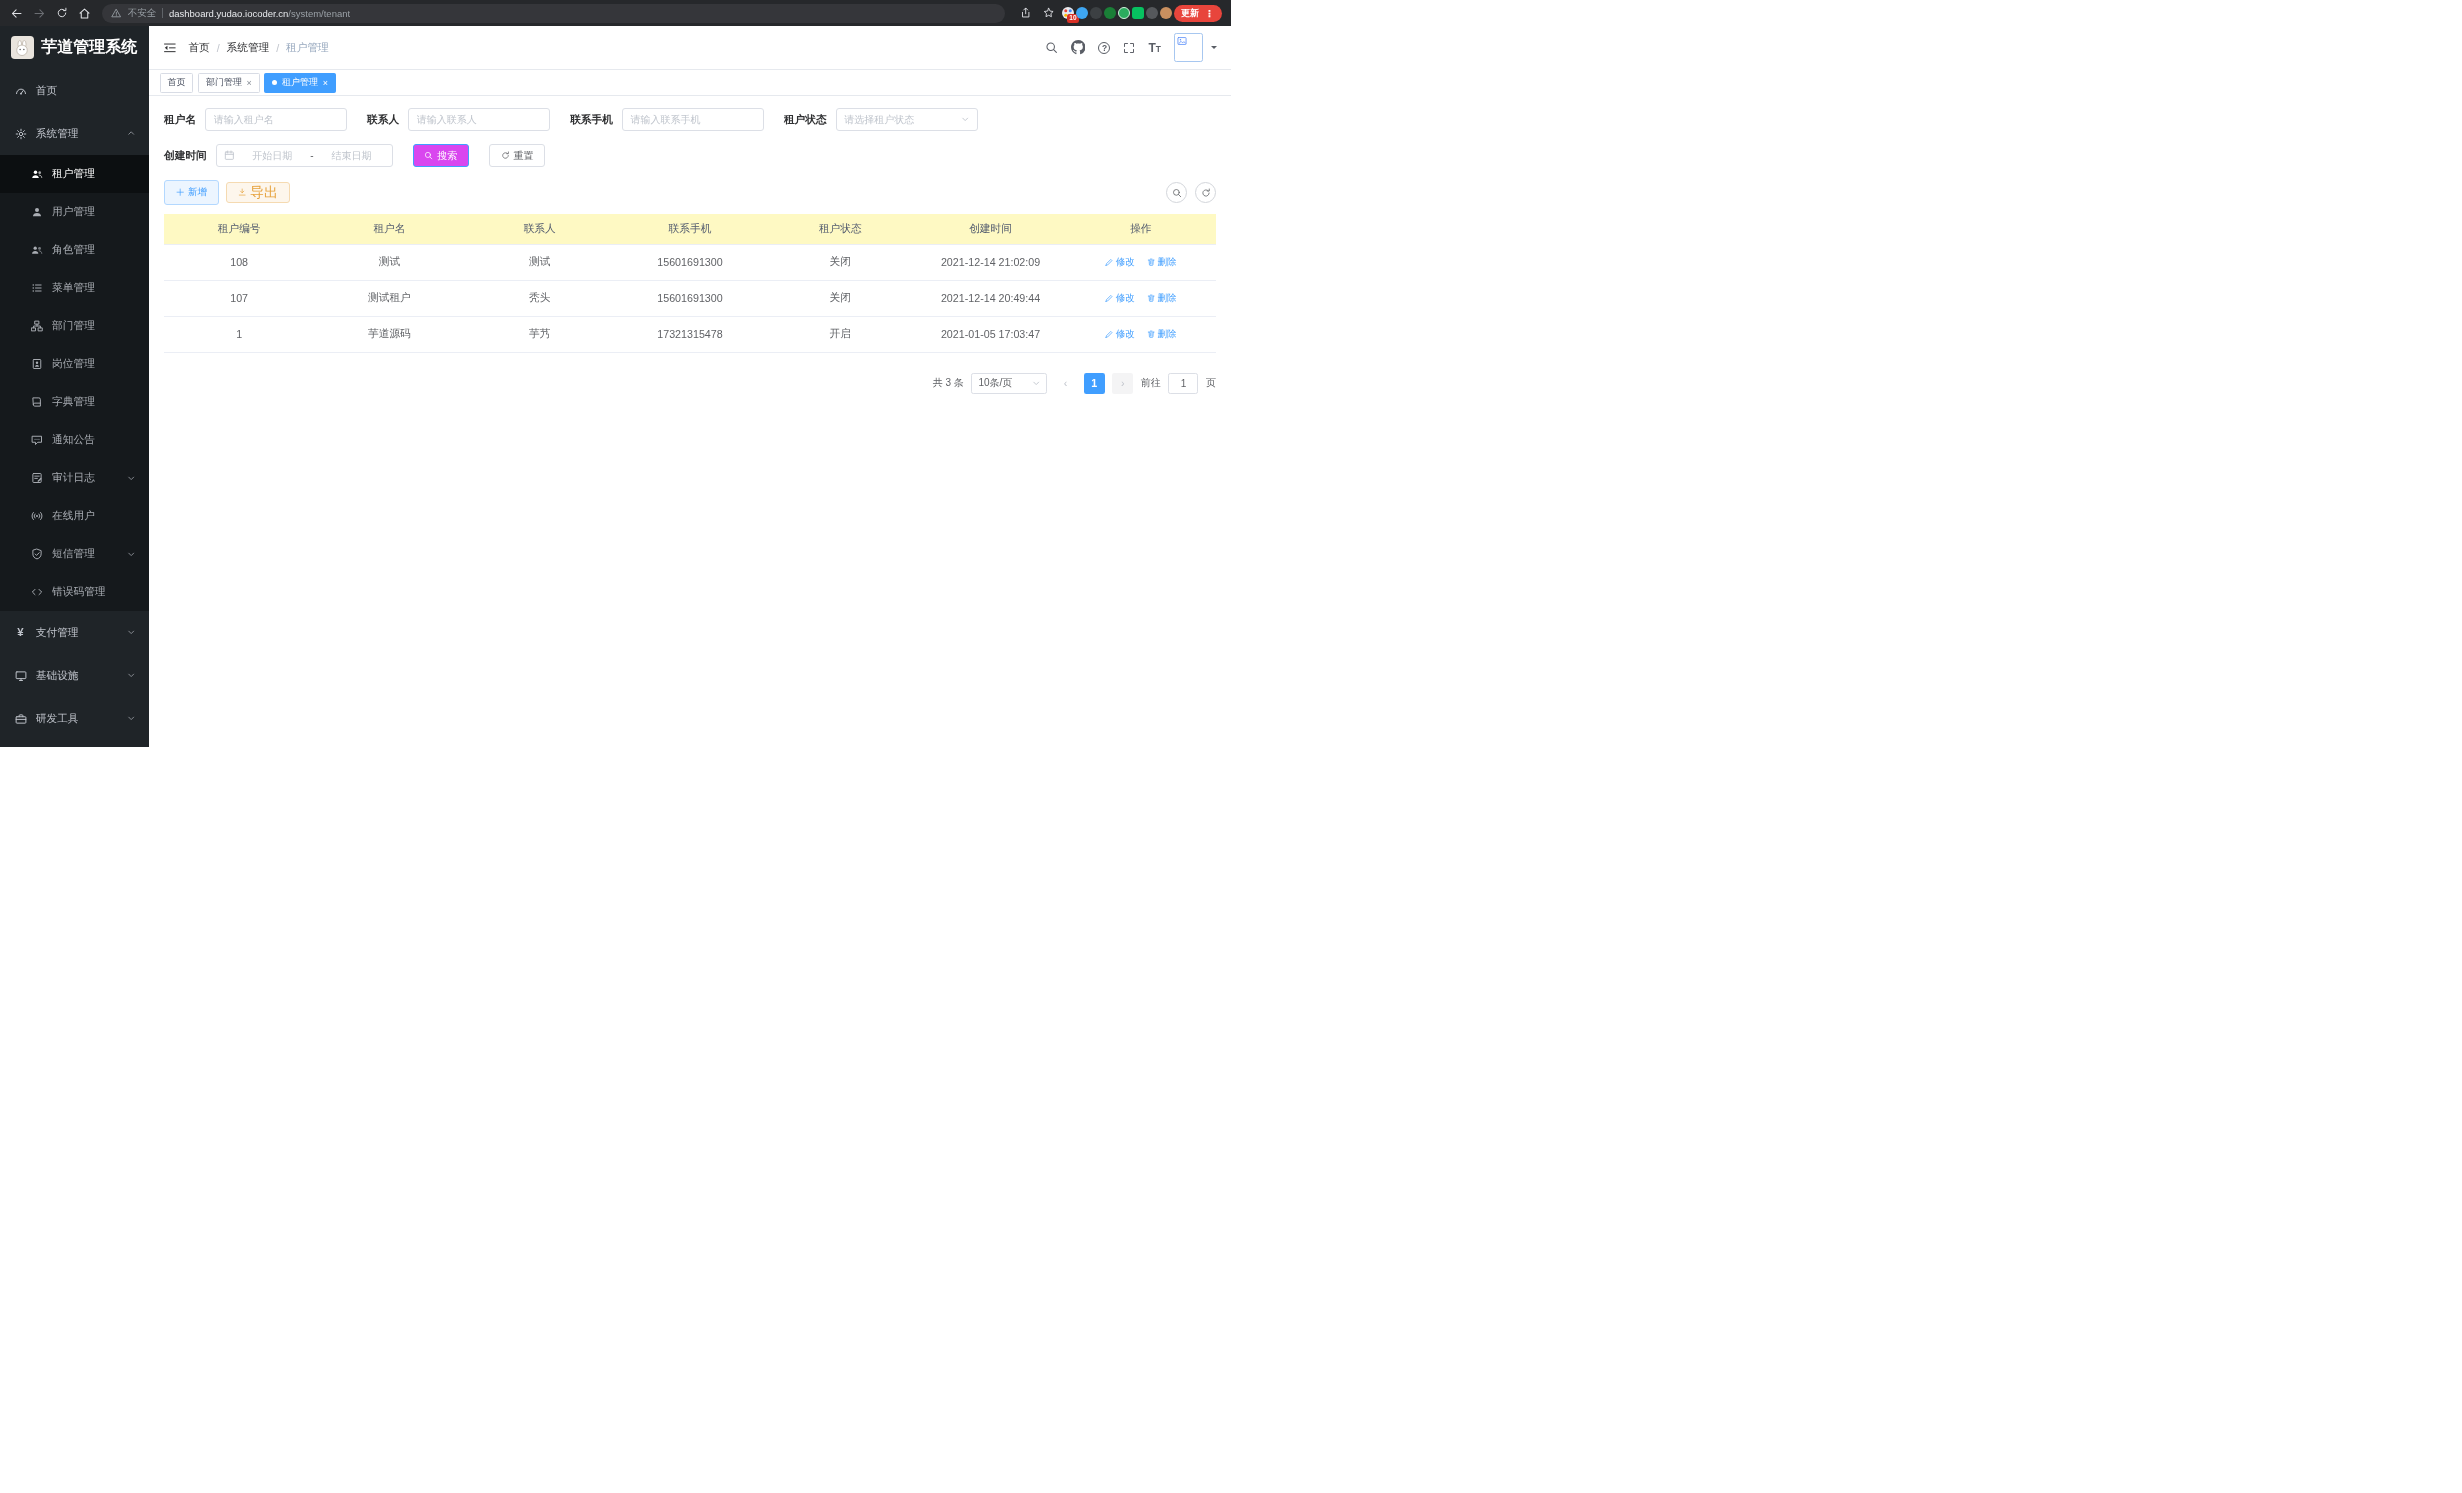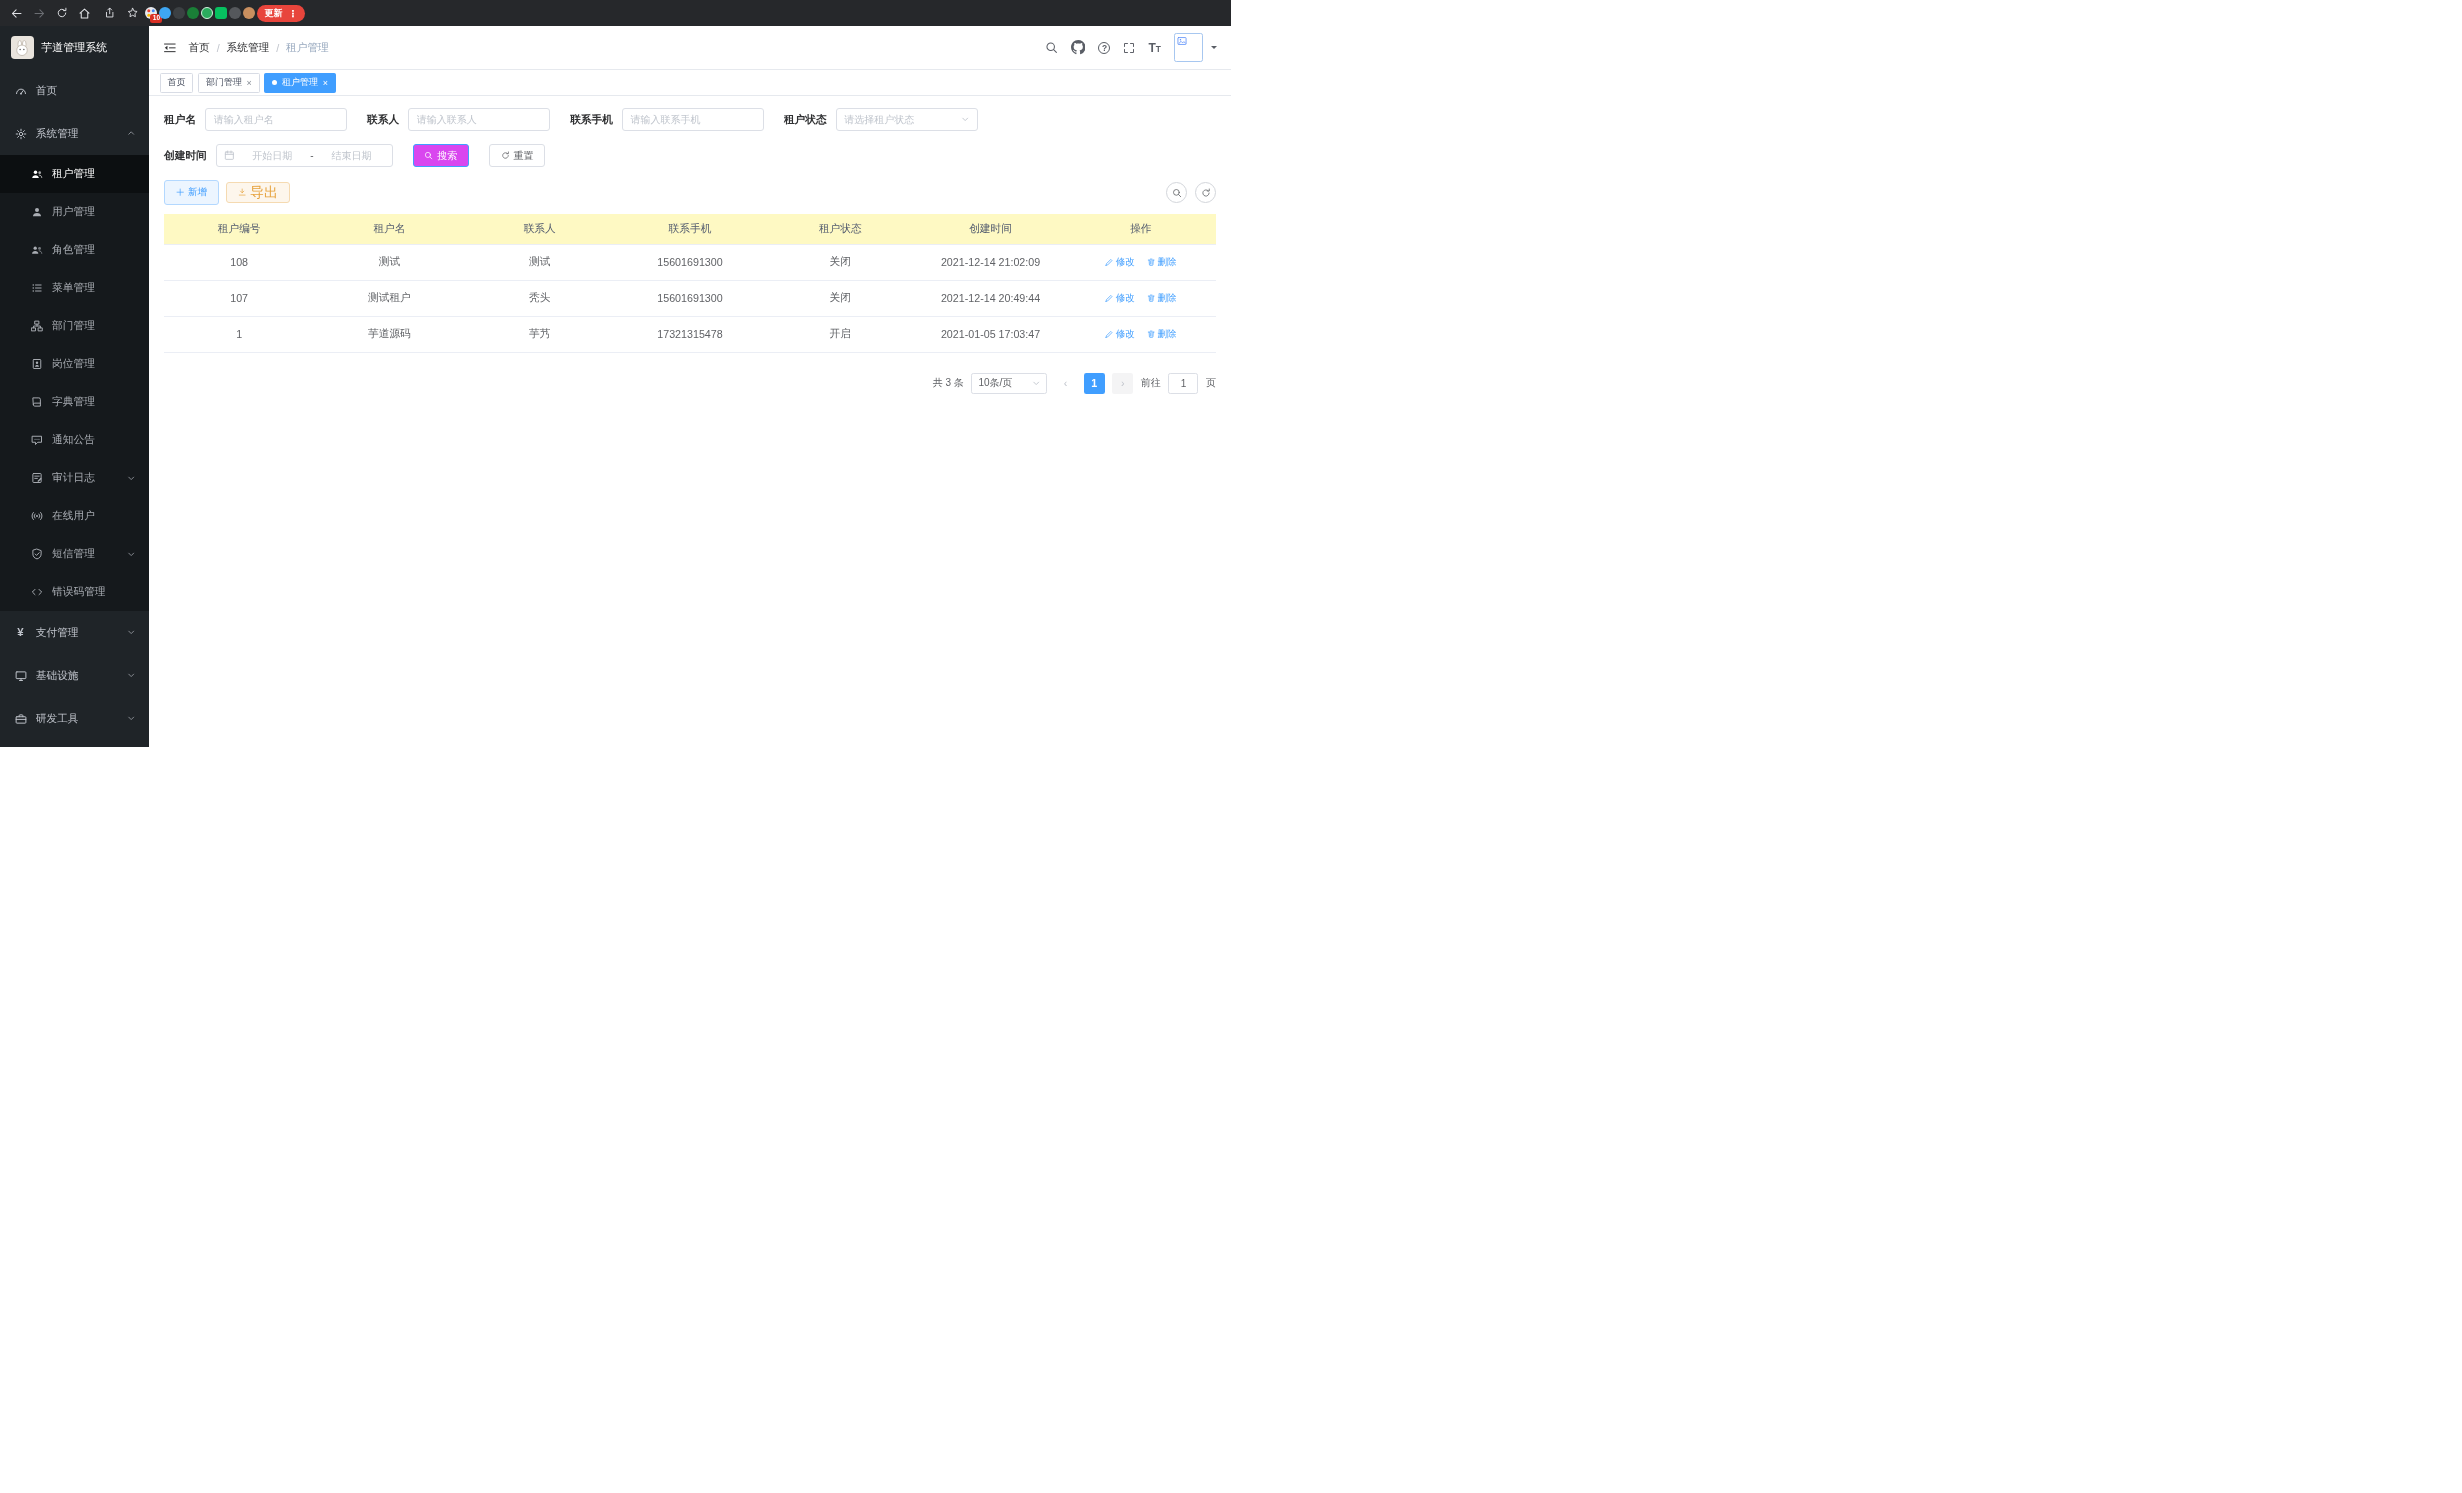--- a/index.html
+++ b/index.html
@@ -24,21 +24,21 @@
 .ext.sq{border-radius:3px}
 .badge{position:absolute;bottom:-3.8px;right:-5.3px;background:#d93025;color:#fff;font-size:6.5px;padding:0 2.3px;border-radius:2.3px;line-height:8.4px;font-weight:700}
 .update{background:#e8453c;color:#fff;font-size:9px;height:17px;border-radius:9px;display:flex;align-items:center;gap:5.3px;padding:0 7.6px;font-weight:600;flex:0 0 auto}
 .update .kebab{font-size:10px;letter-spacing:0}
 
 
 .app{flex:1;display:flex;min-height:0}
 .sidebar{width:149px;background:#1f2428;color:#c0c4cc;flex:0 0 auto;display:flex;flex-direction:column;overflow:hidden}
 .logo{height:43px;display:flex;align-items:center;gap:7.6px;padding:0 10.7px;flex:0 0 auto}
 .logo-img{width:23px;height:23px;border-radius:3.8px;background:#e9e4dd;display:flex;align-items:center;justify-content:center;overflow:hidden}
-.logo-title{color:#fff;font-weight:400;font-size:11px;white-space:nowrap}
+.logo-title{color:#fff;font-weight:700;font-size:16px;white-space:nowrap}
 .menu{flex:1;overflow:hidden}
 .mi{height:43px;display:flex;align-items:center;gap:8.4px;padding:0 13.7px;font-size:10.7px;color:#c0c4cc;cursor:pointer;white-space:nowrap}
 .mico{width:13.7px;display:flex;justify-content:center;color:inherit;flex:0 0 auto;font-size:11.4px;line-height:1}
 .arr{margin-left:auto;color:#8f949b}
 .submenu{background:#15191c}
 .smi{height:38px;display:flex;align-items:center;gap:8.4px;padding:0 13.7px 0 30px;font-size:10.7px;color:#a9adb3;cursor:pointer;white-space:nowrap}
 .smi.active{background:#0c0f11;color:#fff}
 .yen{font-weight:700;font-size:11.4px}
 
 
@@ -119,20 +119,32 @@
         <svg width="12" height="12" viewBox="0 0 16 16">
           <path class="s" stroke-width="1.6" d="M13 8a5 5 0 1 1-1.4-3.5"></path>
           <path class="s" stroke-width="1.6" d="M13.2 1.6v3.2H10"></path>
         </svg>
       </span>
     <span class="cbtn">
         <svg width="13" height="13" viewBox="0 0 16 16">
           <path class="s" stroke-width="1.5" d="M2.5 7.5L8 2.5l5.5 5M4 7v6.5h8V7"></path>
         </svg>
       </span>
+    <div class="omnibox">
+      <span class="sec">
+          <svg width="10.7" height="10.7" viewBox="0 0 16 16">
+            <path class="s" d="M8 2.2l6.3 11H1.7z"></path>
+            <path class="s" d="M8 6.3v3.2"></path>
+            <circle cx="8" cy="11.7" r="0.8" fill="currentColor" stroke="none"></circle>
+          </svg>
+        </span>
+      <span class="sec">不安全</span>
+      <span class="odiv"></span>
+      <span class="url"><b>dashboard.yudao.iocoder.cn</b><span>/system/tenant</span></span>
+    </div>
     <div class="chrome-right">
       <span class="cbtn">
           <svg width="11.4" height="11.4" viewBox="0 0 16 16">
             <path class="s" d="M8 9.5V1.8M5.2 4.2L8 1.4l2.8 2.8"></path>
             <path class="s" d="M3.5 7.5v6.5h9V7.5"></path>
           </svg>
         </span>
       <span class="cbtn">
           <svg width="11.4" height="11.4" viewBox="0 0 16 16">
             <path class="s" d="M8 1.8l1.9 3.9 4.3.6-3.1 3 .7 4.3L8 11.6l-3.8 2 .7-4.3-3.1-3 4.3-.6z"></path>

